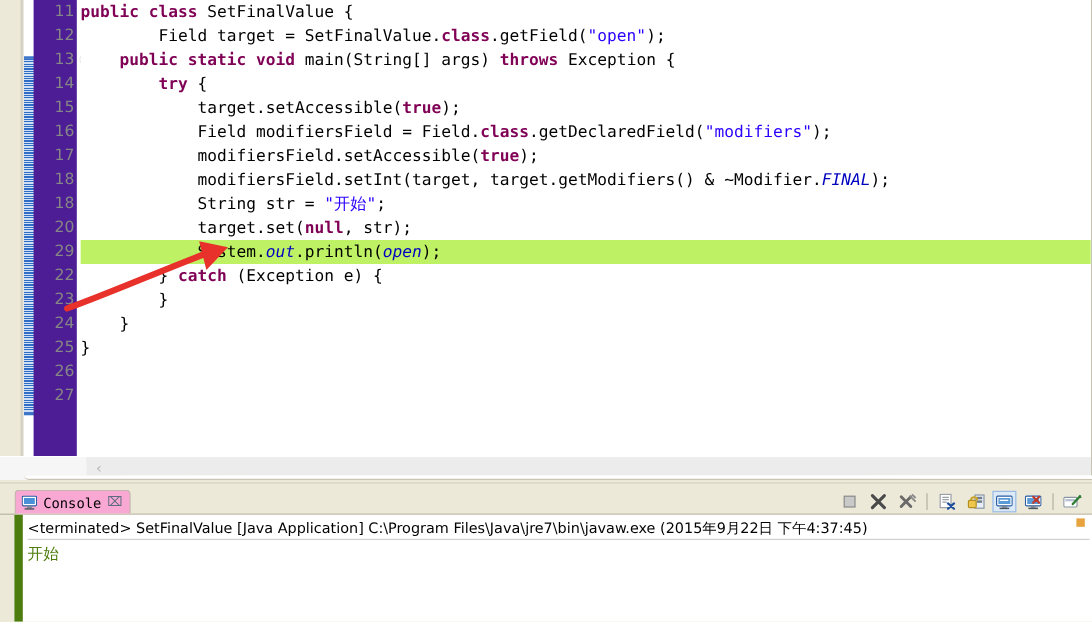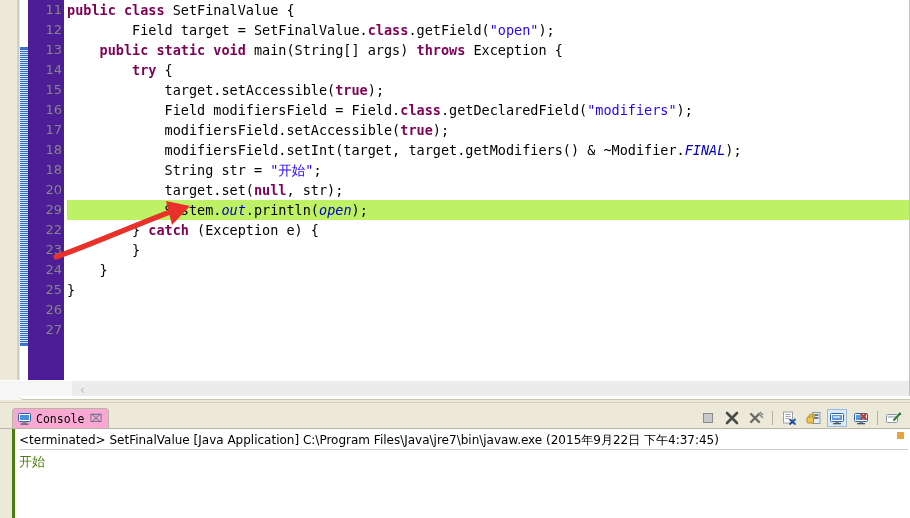--- a/index.html
+++ b/index.html
@@ -148,21 +148,21 @@
     position:absolute;right:6px;top:2px;height:20px;
     display:flex;align-items:center;gap:4px;
   }
   .tb-btn{width:20px;height:18px;display:flex;align-items:center;justify-content:center;}
   .tb-btn.active{background:#dce9f7;border:1px solid #9cbadf;box-sizing:border-box;}
   .tb-sep{width:1px;height:14px;background:#b5b1a0;margin:0 2px;}
 
   .console-body{
     position:absolute;left:12px;top:23px;width:898px;height:89px;
     background:#ffffff;
-    border-left:3px solid #4d7c0f;
+    border-left:7px solid #4d7c0f;
     box-sizing:border-box;
   }
   .console-head{
     position:absolute;left:4px;top:3px;right:0;height:16px;
     font-family:"DejaVu Sans", sans-serif;font-size:12px;color:#000;
     white-space:nowrap;
   }
   .console-head-rule{
     position:absolute;left:4px;top:20px;right:2px;height:1px;background:#cfcfcf;
   }

